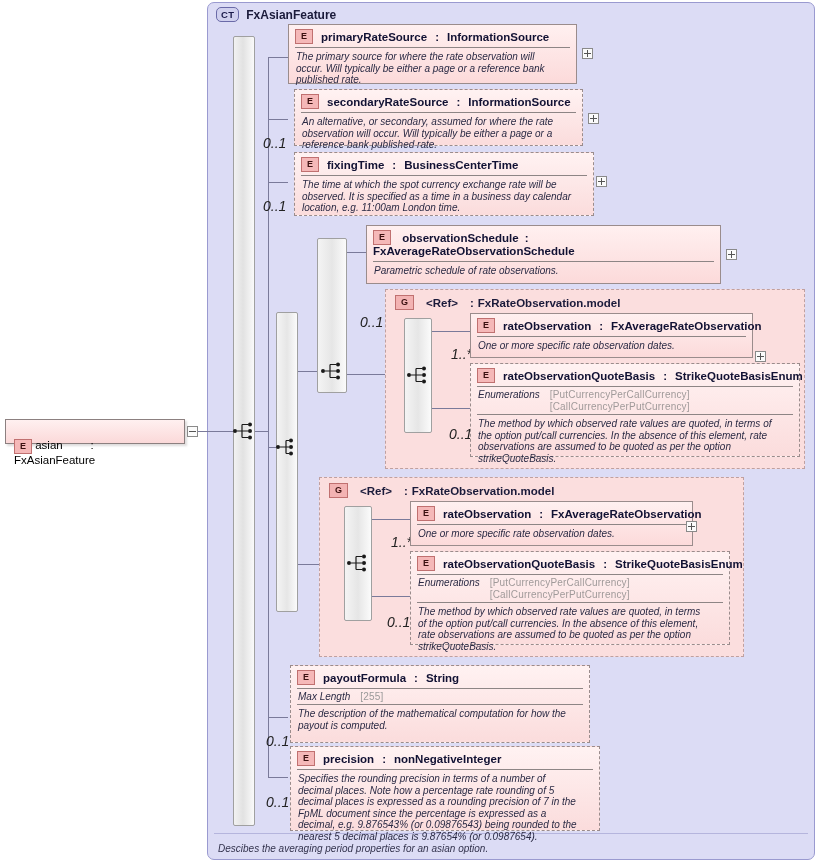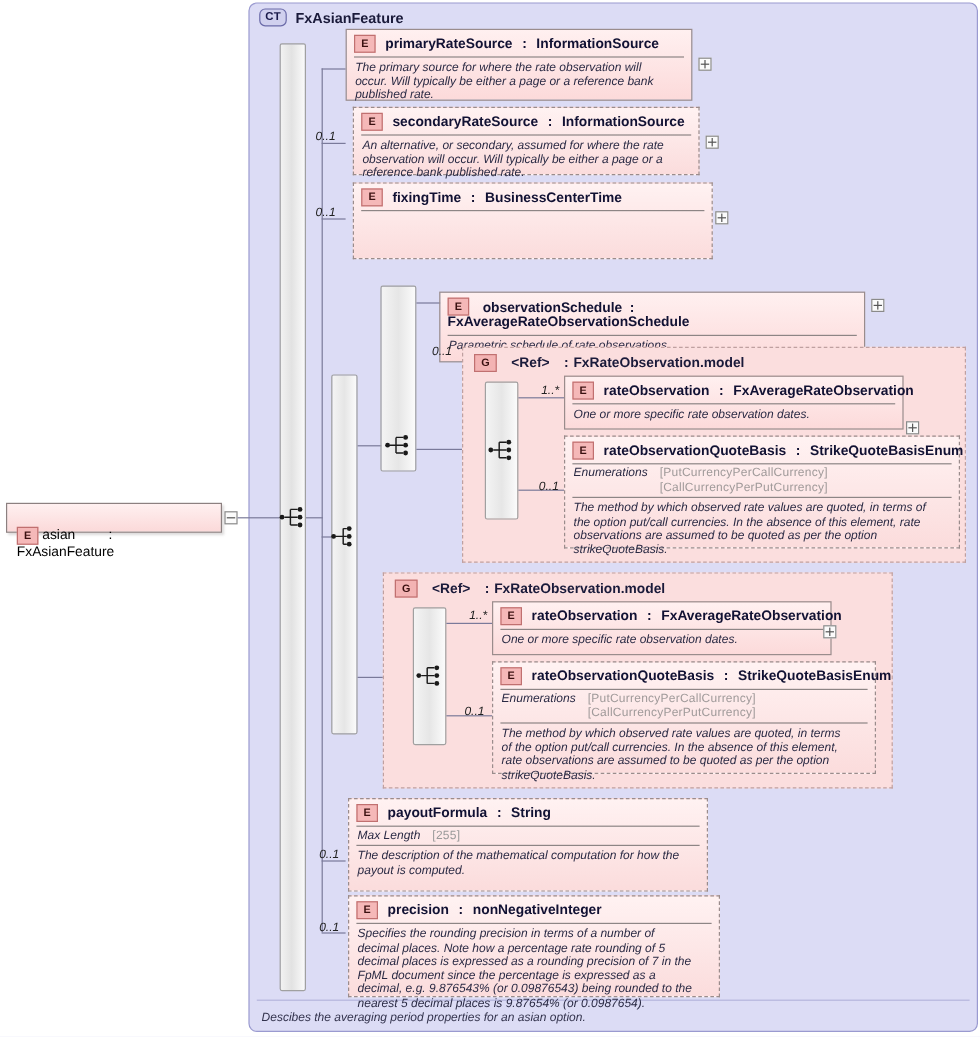--- a/index.html
+++ b/index.html
@@ -135,24 +135,25 @@
   
   .seq-ico { position:absolute; width:26px; height:20px; }
 
   
   .ln-h { position:absolute; border-top:1px solid #7a7a9a; height:0; }
   .ln-v { position:absolute; border-left:1px solid #7a7a9a; width:0; }
 
   
   .card {
     position:absolute;
-    font-size:10px;
+    font-size:14px;
     font-style:italic;
     color:#222;
     white-space:nowrap;
+    margin-top:26px;
   }
 
   
   .expander {
     position:absolute;
     width:11px; height:11px;
     background:#fbfbfb;
     border:1px solid #8a8a8a;
     display:flex; align-items:center; justify-content:center;
   }
@@ -265,24 +266,25 @@
 
   <div class="card" style="left:263px; top:172px;">0..1</div>
   <div class="node optional" style="left:294px; top:152px; width:300px; height:64px;">
     <div class="title">
       <span class="badge-e">E</span>
       <span>fixingTime</span>
       <span>:</span>
       <span>BusinessCenterTime</span>
     </div>
     <div class="rule"></div>
+    <div class="doc">The time at which the spot currency exchange rate will be observed. It is specified as a time in a business day calendar location, e.g. 11:00am London time.</div>
   </div>
   <div class="expander plus" style="left:596px; top:176px;"></div>
 
-  <div class="node" style="left:366px; top:243px; width:355px; height:59px;">
+  <div class="node" style="left:366px; top:225px; width:355px; height:59px;">
     <div class="title" style="display:block; text-align:left;">
       <span class="badge-e" style="vertical-align:2px; margin-right:8px;">E</span>
       <span>observationSchedule</span>
       <span style="margin:0 3px;">:</span>
       <span>FxAverageRateObservationSchedule</span>
     </div>
     <div class="rule" style="margin-top:1px;"></div>
     <div class="doc">Parametric schedule of rate observations.</div>
   </div>
   <div class="expander plus" style="left:726px; top:249px;"></div>

